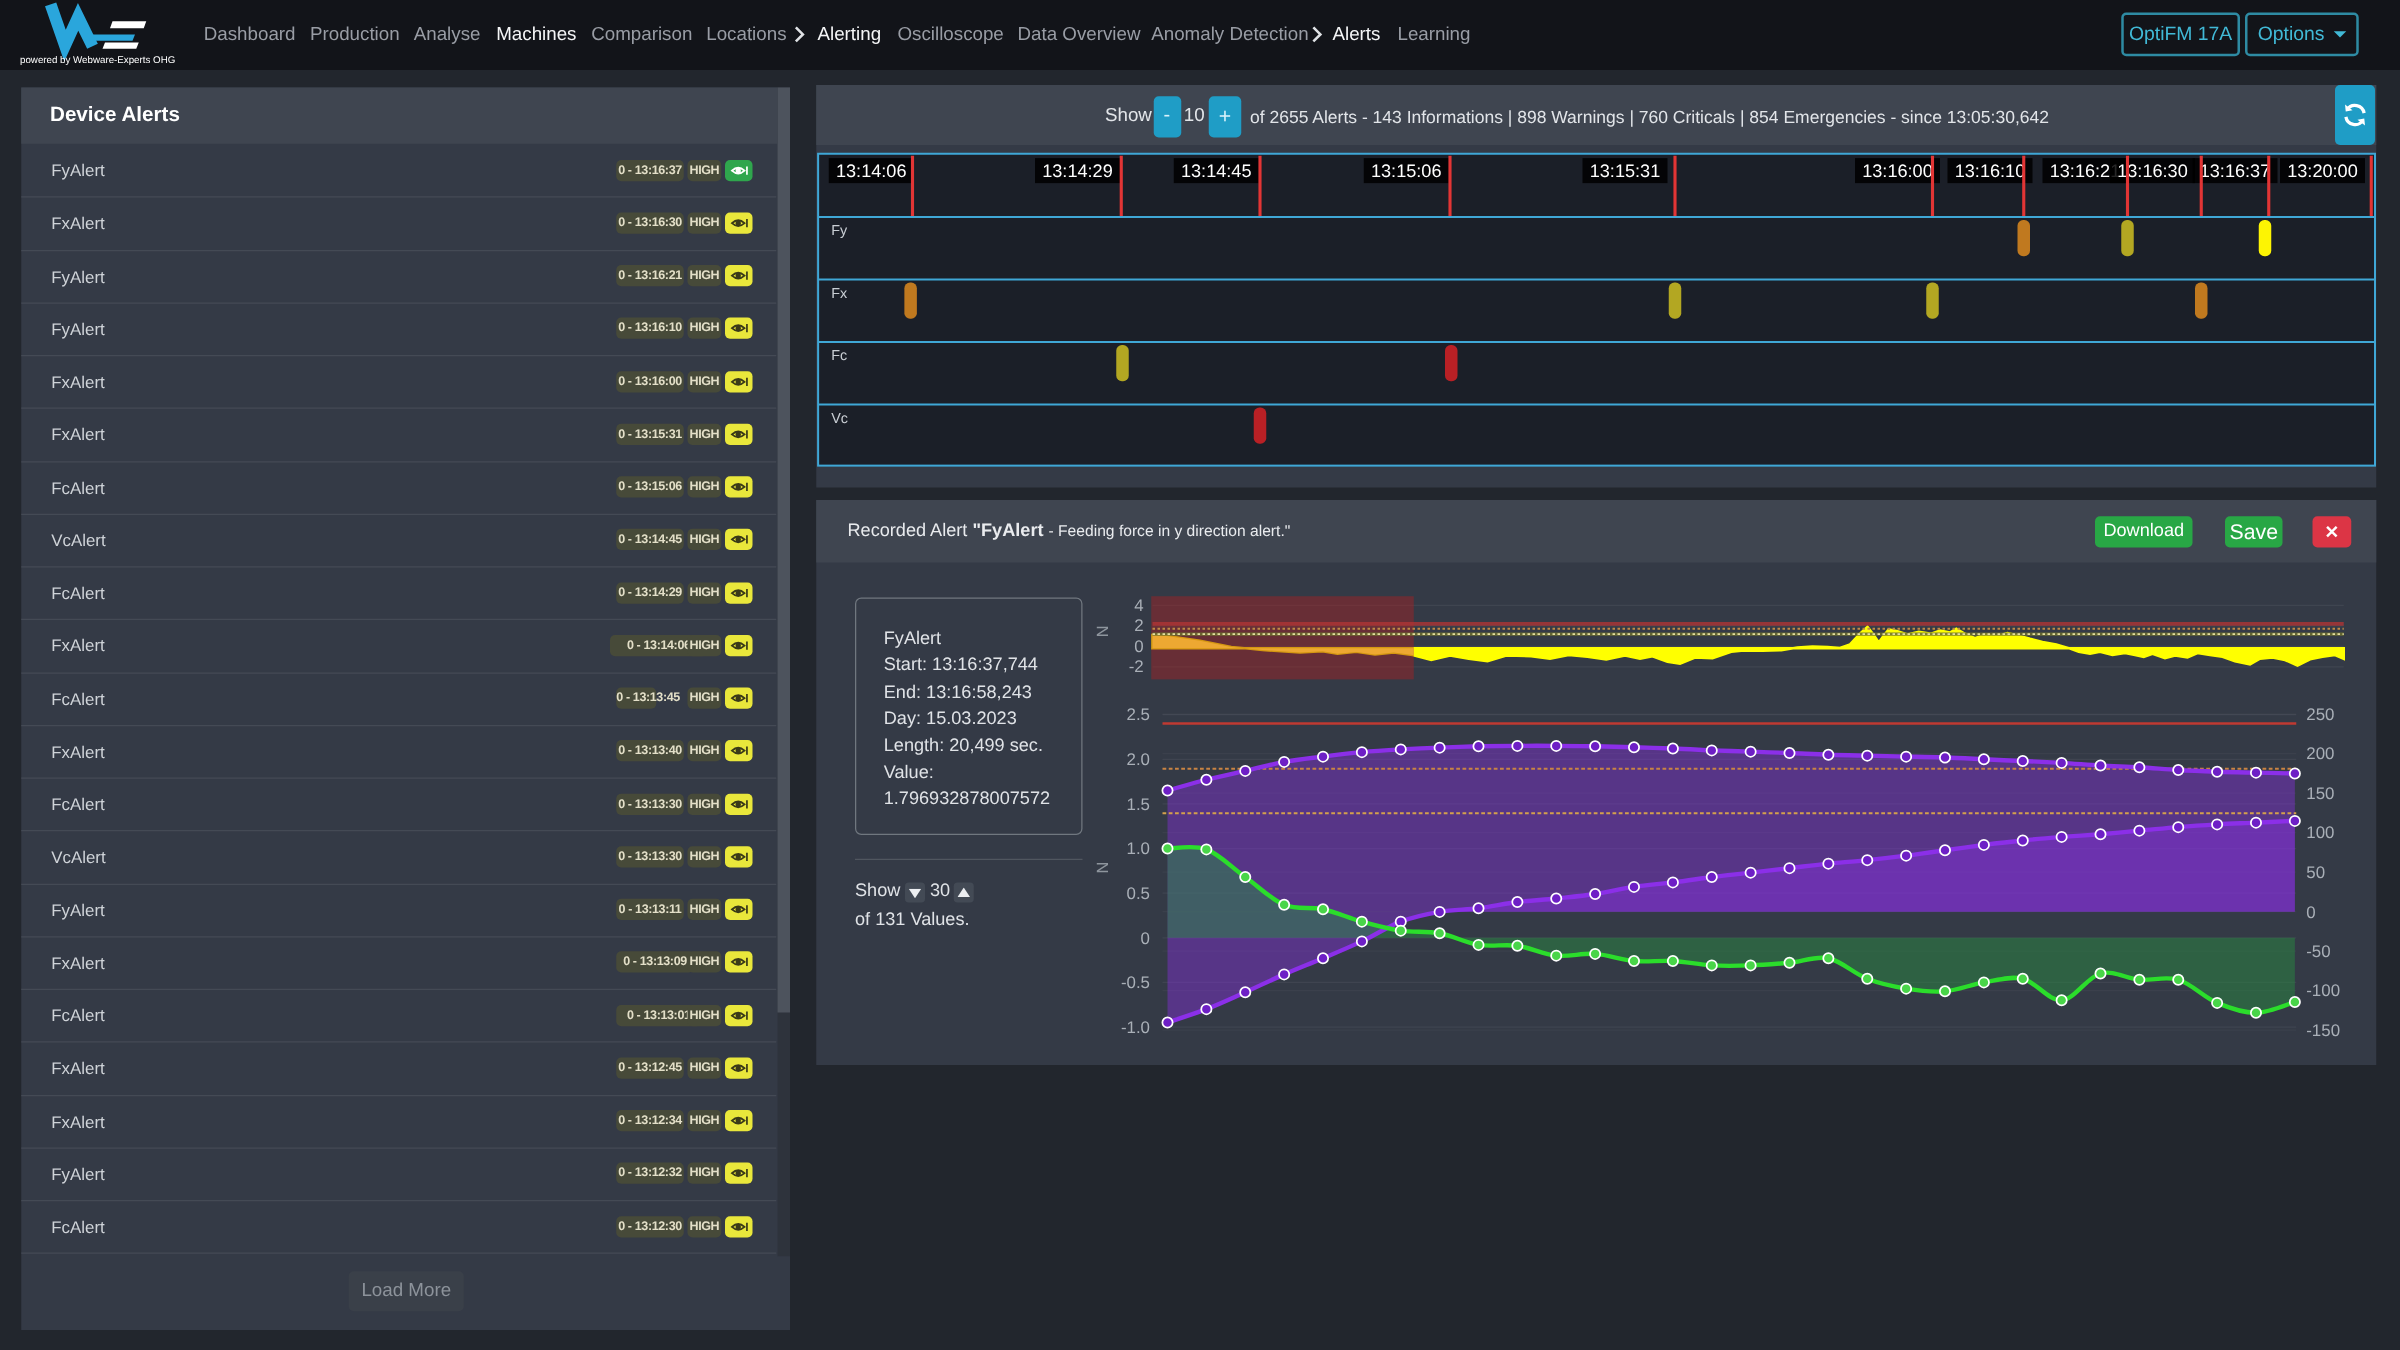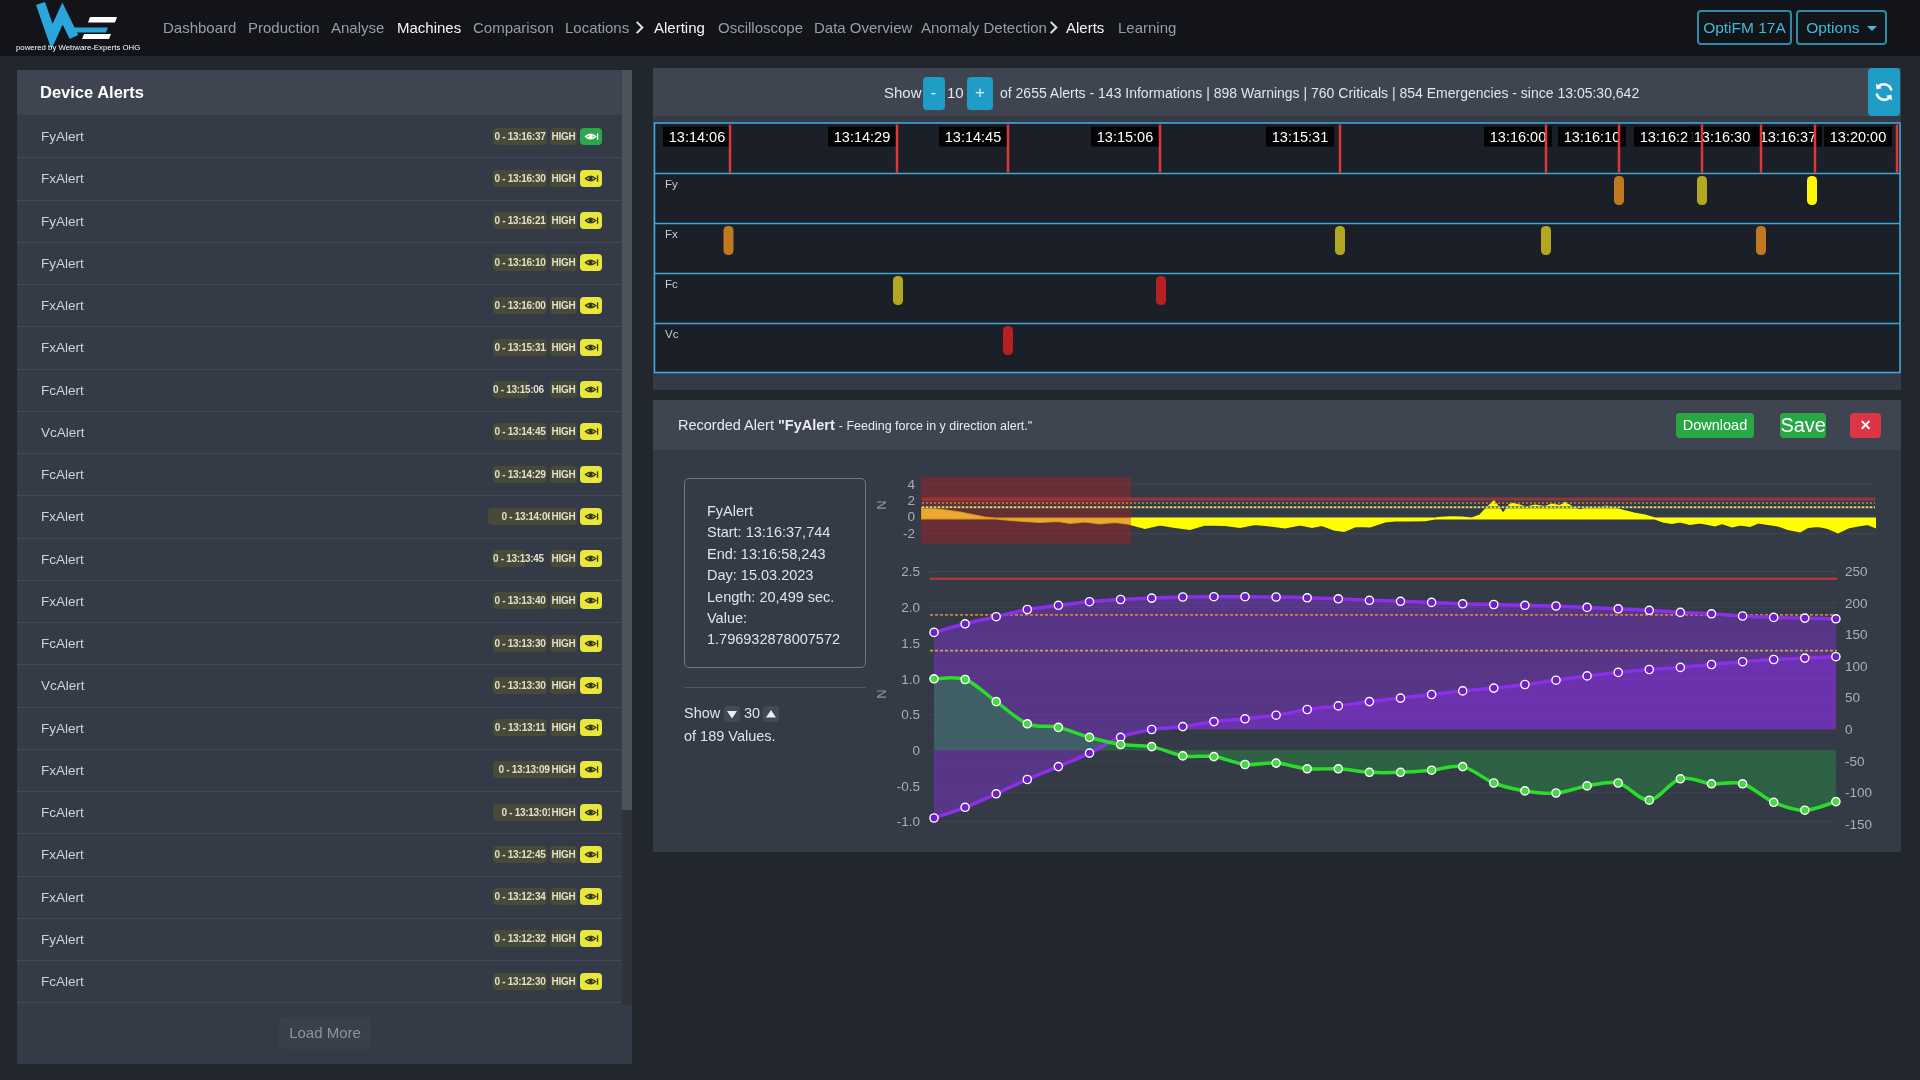--- a/index.html
+++ b/index.html
@@ -119,21 +119,21 @@
     <div class="badge" style="left:550px;top:339px;width:27px">HIGH</div>
     <div class="eyeb" style="left:580px;top:339px;background:#e9e73b">
       <svg width="15" height="11" viewBox="0 0 16 12">
         <path d="M1.5 6 Q7 1 12.5 6 Q7 11 1.5 6 Z" fill="none" stroke="#3a3a18" stroke-width="1.6"></path>
         <circle cx="7" cy="6" r="2.3" fill="#3a3a18"></circle>
         <line x1="14.6" y1="2.5" x2="14.6" y2="9.5" stroke="#3a3a18" stroke-width="1.5"></line>
       </svg>
     </div>
     <div class="sep" style="top:368.5px"></div>
     <div class="rowname" style="top:383px">FcAlert</div>
-    <div class="badge" style="left:493px;top:381px;width:36px">0 - 13:15:06</div>
+    <div class="badge" style="left:493px;top:381px;width:54px">0 - 13:15:06</div>
     <div class="badge" style="left:550px;top:381px;width:27px">HIGH</div>
     <div class="eyeb" style="left:580px;top:381px;background:#e9e73b">
       <svg width="15" height="11" viewBox="0 0 16 12">
         <path d="M1.5 6 Q7 1 12.5 6 Q7 11 1.5 6 Z" fill="none" stroke="#3a3a18" stroke-width="1.6"></path>
         <circle cx="7" cy="6" r="2.3" fill="#3a3a18"></circle>
         <line x1="14.6" y1="2.5" x2="14.6" y2="9.5" stroke="#3a3a18" stroke-width="1.5"></line>
       </svg>
     </div>
     <div class="sep" style="top:410.8px"></div>
     <div class="rowname" style="top:425px">VcAlert</div>
@@ -374,40 +374,40 @@
       <rect x="893" y="276.0" width="10" height="29" rx="4.5" fill="#b3a722"></rect>
       <rect x="1156" y="276.0" width="10" height="29" rx="4.5" fill="#b92025"></rect>
       <rect x="1003" y="326.0" width="10" height="29" rx="4.5" fill="#b92025"></rect>
     </g>
 </svg>
 
 <div class="panel" style="left:653px;top:400px;width:1248px;height:452px"></div>
 <div class="phead" style="left:653px;top:400px;width:1248px;height:50px"></div>
 <div class="abs" style="left:678px;top:417px;color:#e9ebee;font-size:14.5px">Recorded Alert <b>"FyAlert</b> <span style="font-size:12.5px">- Feeding force in y direction alert."</span></div>
 <div class="abs" style="left:1676px;top:413px;width:78px;height:25px;background:#28a745;border-radius:4px;color:#fff;font-size:14.5px;text-align:center;line-height:25px">Download</div>
-<div class="abs" style="left:1780px;top:413px;width:46px;height:25px;background:#28a745;border-radius:4px;color:#fff;font-size:20px;text-align:right;line-height:25px">Save</div>
+<div class="abs" style="left:1780px;top:413px;width:46px;height:25px;background:#28a745;border-radius:4px;color:#fff;font-size:17px;text-align:center;line-height:25px">Save</div>
 <div class="abs" style="left:1850px;top:413px;width:31px;height:25px;background:#dc3545;border-radius:4px;color:#fff;font-size:14px;font-weight:bold;text-align:center;line-height:25px">✕</div>
 
 <div class="abs" style="left:684px;top:478px;width:182px;height:190px;border:1px solid #70777f;border-radius:5px;color:#e0e3e7;font-size:14.5px;line-height:21.4px;padding:22px 0 0 22px">
 FyAlert<br>Start: 13:16:37,744<br>End: 13:16:58,243<br>Day: 15.03.2023<br>Length: 20,499 sec.<br>Value:<br>1.796932878007572
 </div>
 <div class="abs" style="left:684px;top:687px;width:182px;height:1px;background:#50565f"></div>
 <div class="abs" style="left:684px;top:705px;color:#e0e3e7;font-size:14.5px">Show</div>
 <div class="abs" style="left:724px;top:706px;width:16px;height:16px;background:#434a55;border-radius:3px">
     <svg style="display:block;margin:5px auto 0" width="10" height="8" viewBox="0 0 10 8">
       <path d="M0 0 L10 0 L5 7.5 Z" fill="#eceef1"></path>
     </svg>
   </div>
 <div class="abs" style="left:744px;top:705px;color:#e0e3e7;font-size:14.5px">30</div>
 <div class="abs" style="left:763px;top:706px;width:16px;height:16px;background:#434a55;border-radius:3px">
     <svg style="display:block;margin:4px auto 0" width="10" height="8" viewBox="0 0 10 8">
       <path d="M0 7.5 L10 7.5 L5 0 Z" fill="#eceef1"></path>
     </svg>
   </div>
-<div class="abs" style="left:684px;top:728px;color:#e0e3e7;font-size:14.5px">of 189 Values.</div>
+<div class="abs" style="left:684px;top:728px;color:#e0e3e7;font-size:14.5px">of 131 Values.</div>
 
 <svg class="abs" style="left:653px;top:450px" width="1248" height="402" viewBox="653 450 1248 402">
 
   <g font-size="13.5" fill="#a9afb7" text-anchor="end">
     <text x="915" y="488.5">4</text>
       <text x="915" y="504.9">2</text>
       <text x="915" y="521.3">0</text>
       <text x="915" y="537.7">-2</text>
   </g>
   <text x="890" y="509" font-size="13" fill="#8e959d" transform="rotate(-90 886 509)" text-anchor="middle">N</text>

